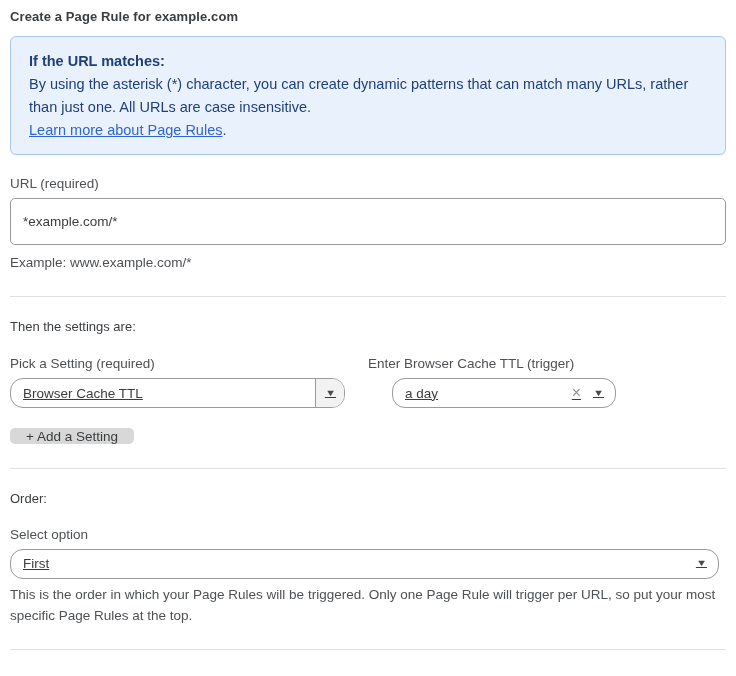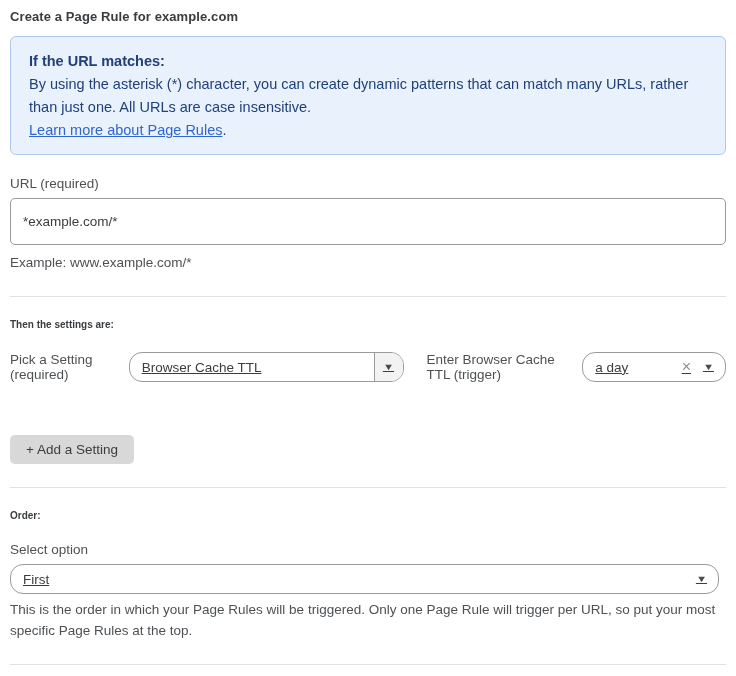--- a/index.html
+++ b/index.html
@@ -64,28 +64,28 @@
     margin-top: 7px;
   }
 
   .divider {
     border: none;
     border-top: 1px solid var(--divider-gray, #e2e2e2);
     margin: 23px 0 0 0;
   }
 
   .section-heading {
-    font-size: 10px;
-    font-weight: 700;
+    font-size: 13px;
+    font-weight: 400;
     color: var(--text-dark, #35383b);
     margin: 22px 0 0 0;
   }
 
   .settings-row { display: flex; gap: 23px; margin-top: 22px; }
-  .setting-col { display: flex; flex-direction: row; }
+  .setting-col { display: flex; flex-direction: column; }
 
   .combo {
     height: 30px;
     border: 1px solid var(--border-gray, #9b9b9b);
     border-radius: 13px;
     background: #fff;
     display: flex;
     align-items: center;
     font-size: 13.5px;
     color: var(--text-dark, #3a3d40);
@@ -130,21 +130,21 @@
     font-size: 13.5px;
     border: none;
     border-radius: 5px;
     cursor: pointer;
     height: 30px;
     padding: 0 16px;
     color: var(--text-dark, #3a3d40);
     background: var(--button-gray, #d8d8d8);
     white-space: nowrap;
   }
-  .btn-add { margin-top: 46px; align-self: flex-start; height: 29px; }
+  .btn-add { margin-top: 20px; align-self: flex-start; height: 16px; }
 
   .order-label { margin-top: 21px; }
   .order-help { margin-top: 5px; max-width: 716px; }
 </style>
 </head>
 <body>
 
 <div class="page">
 
   <h1 class="page-title">Create a Page Rule for example.com</h1>

